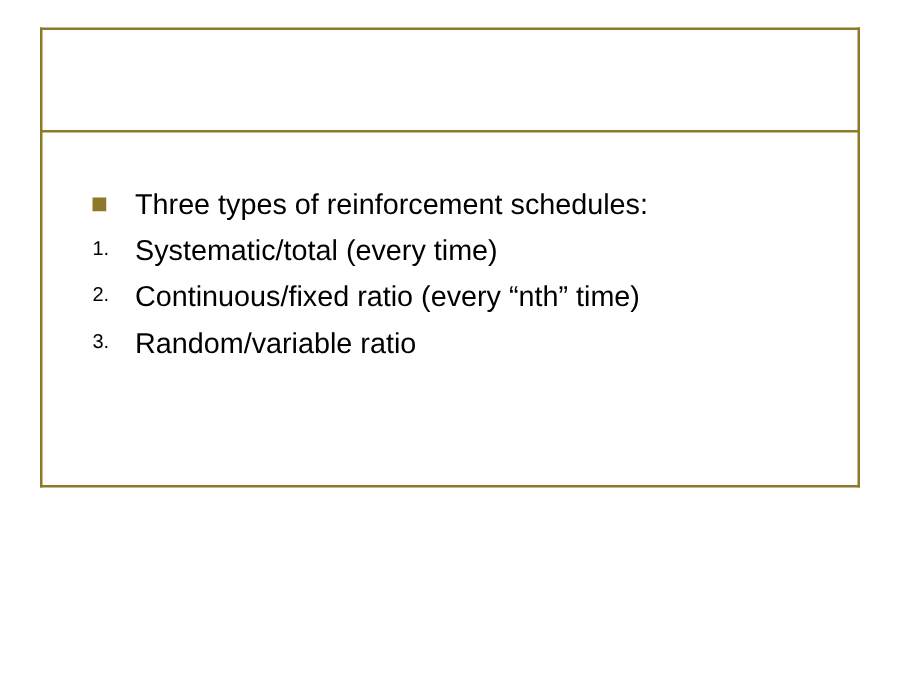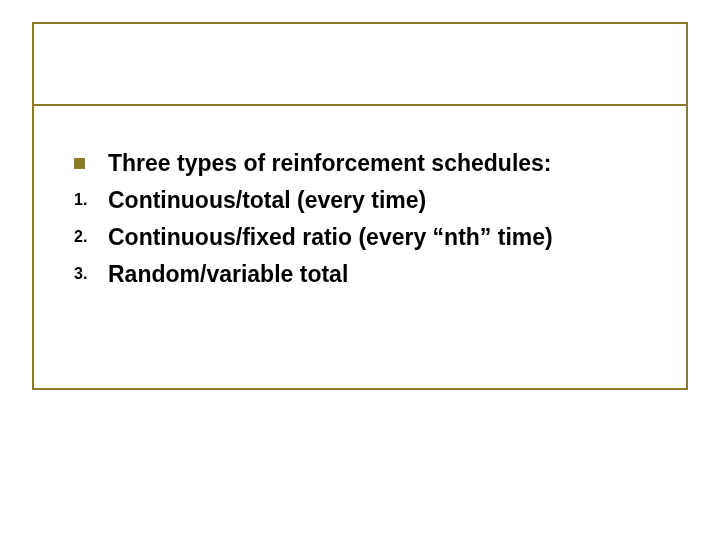--- a/index.html
+++ b/index.html
@@ -9,21 +9,20 @@
     height: 540px;
     background: #ffffff;
     font-family: Arial, Helvetica, sans-serif;
     overflow: hidden;
   }
   .slide {
     position: relative;
     width: 720px;
     height: 412px;
     box-sizing: border-box;
-    font-weight: bold;
   }
   .top-line {
     position: absolute;
     left: 32px;
     right: 32px;
     top: 22px;
     border-top: 2px solid #8c7a28;
   }
   .mid-line {
     position: absolute;
@@ -85,27 +84,27 @@
 
     <div class="row">
       <div class="marker">
         <span class="bullet-square"></span>
       </div>
       <div class="text">Three types of reinforcement schedules:</div>
     </div>
 
     <div class="row">
       <div class="marker">1.</div>
-      <div class="text">Continuous/total (every time)</div>
+      <div class="text">Systematic/total (every time)</div>
     </div>
 
     <div class="row">
       <div class="marker">2.</div>
       <div class="text">Continuous/fixed ratio (every “nth” time)</div>
     </div>
 
     <div class="row">
       <div class="marker">3.</div>
-      <div class="text">Random/variable total</div>
+      <div class="text">Random/variable ratio</div>
     </div>
 
   </div>
 </div>
 
 </body></html>

